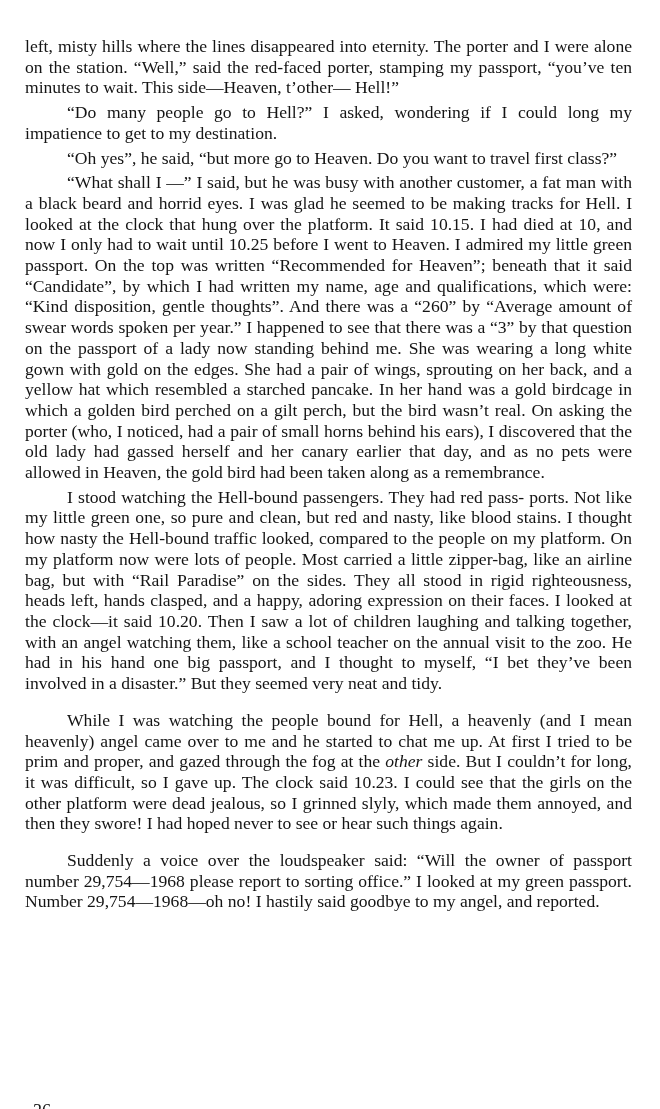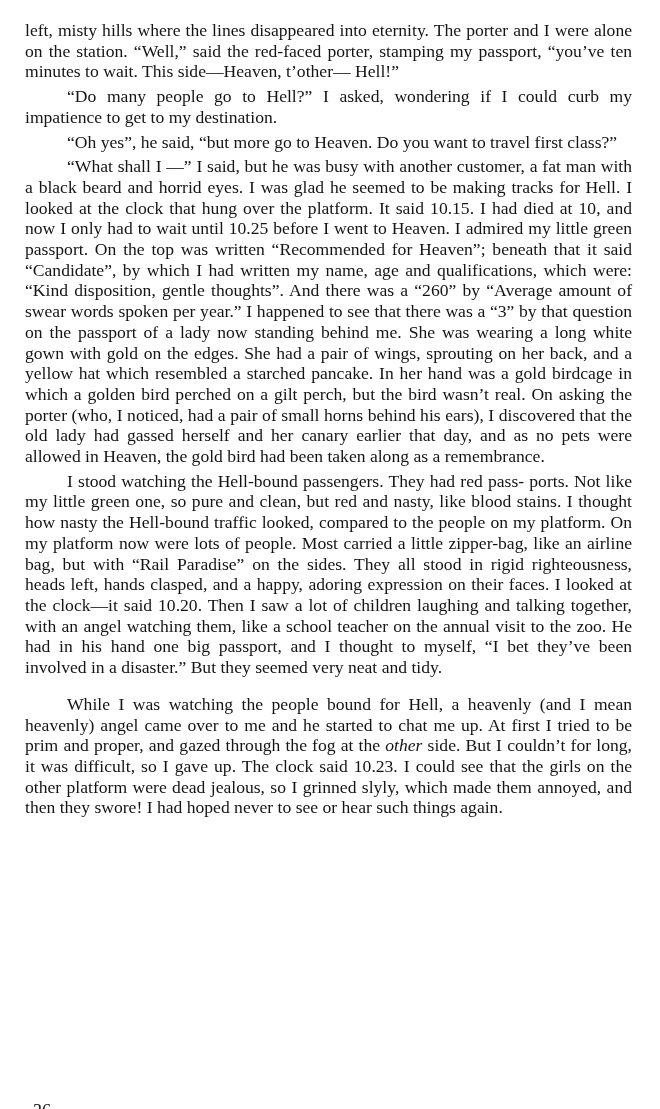--- a/index.html
+++ b/index.html
@@ -11,21 +11,21 @@
       width: 660px;
       height: 1109px;
       overflow: hidden;
       position: relative;
       font-family: "Liberation Serif", "DejaVu Serif", serif;
       color: #141414;
     }
     .page {
       position: absolute;
       left: 25px;
-      top: 20px;
+      top: 36px;
       width: 607px;
     }
     .para {
       margin: 0;
       font-size: 17.6px;
       line-height: 20.7px;
       text-align: justify;
       text-indent: 42px;
       hyphens: none;
     }
@@ -42,20 +42,21 @@
       line-height: 22px;
       margin-top: 40px;
     }
     em { font-style: italic; }
   </style>
 </head>
 <body>
 
 <div class="page">
   <p class="para continued">left, misty hills where the lines disappeared into eternity. The porter and I were alone on the station. “Well,” said the red-faced porter, stamping my passport, “you’ve ten minutes to wait. This side—Heaven, t’other— Hell!”</p>
-  <p class="para gap-small">“Do many people go to Hell?” I asked, wondering if I could curb my impatience to get to my destination.</p>
+  <p class="para gap-small">“Do many people go to Hell?” I asked, wondering if I could long my impatience to get to my destination.</p>
   <p class="para gap-small">“Oh yes”, he said, “but more go to Heaven. Do you want to travel first class?”</p>
   <p class="para gap-small">“What shall I —” I said, but he was busy with another customer, a fat man with a black beard and horrid eyes. I was glad he seemed to be making tracks for Hell. I looked at the clock that hung over the platform. It said 10.15. I had died at 10, and now I only had to wait until 10.25 before I went to Heaven. I admired my little green passport. On the top was written “Recommended for Heaven”; beneath that it said “Candidate”, by which I had written my name, age and qualifications, which were: “Kind disposition, gentle thoughts”. And there was a “260” by “Average amount of swear words spoken per year.” I happened to see that there was a “3” by that question on the passport of a lady now standing behind me. She was wearing a long white gown with gold on the edges. She had a pair of wings, sprouting on her back, and a yellow hat which resembled a starched pancake. In her hand was a gold birdcage in which a golden bird perched on a gilt perch, but the bird wasn’t real. On asking the porter (who, I noticed, had a pair of small horns behind his ears), I discovered that the old lady had gassed herself and her canary earlier that day, and as no pets were allowed in Heaven, the gold bird had been taken along as a remembrance.</p>
   <p class="para gap-small">I stood watching the Hell-bound passengers. They had red pass- ports. Not like my little green one, so pure and clean, but red and nasty, like blood stains. I thought how nasty the Hell-bound traffic looked, compared to the people on my platform. On my platform now were lots of people. Most carried a little zipper-bag, like an airline bag, but with “Rail Paradise” on the sides. They all stood in rigid righteousness, heads left, hands clasped, and a happy, adoring expression on their faces. I looked at the clock—it said 10.20. Then I saw a lot of children laughing and talking together, with an angel watching them, like a school teacher on the annual visit to the zoo. He had in his hand one big passport, and I thought to myself, “I bet they’ve been involved in a disaster.” But they seemed very neat and tidy.</p>
   <p class="para gap-large"><span>While I was watching the people bound for Hell, a heavenly (and I mean heavenly) angel came over to me and he started to chat me up. At first I tried to be prim and proper, and gazed through the fog at the </span><em>other</em><span> side. But I couldn’t for long, it was difficult, so I gave up. The clock said 10.23. I could see that the girls on the other platform were dead jealous, so I grinned slyly, which made them annoyed, and then they swore! I had hoped never to see or hear such things again.</span></p>
+  <p class="para gap-large">Suddenly a voice over the loudspeaker said: “Will the owner of passport number 29,754—1968 please report to sorting office.” I looked at my green passport. Number 29,754—1968—oh no! I hastily said goodbye to my angel, and reported.</p>
 </div>
 
 <div class="page-number">36</div>
 
 </body></html>

